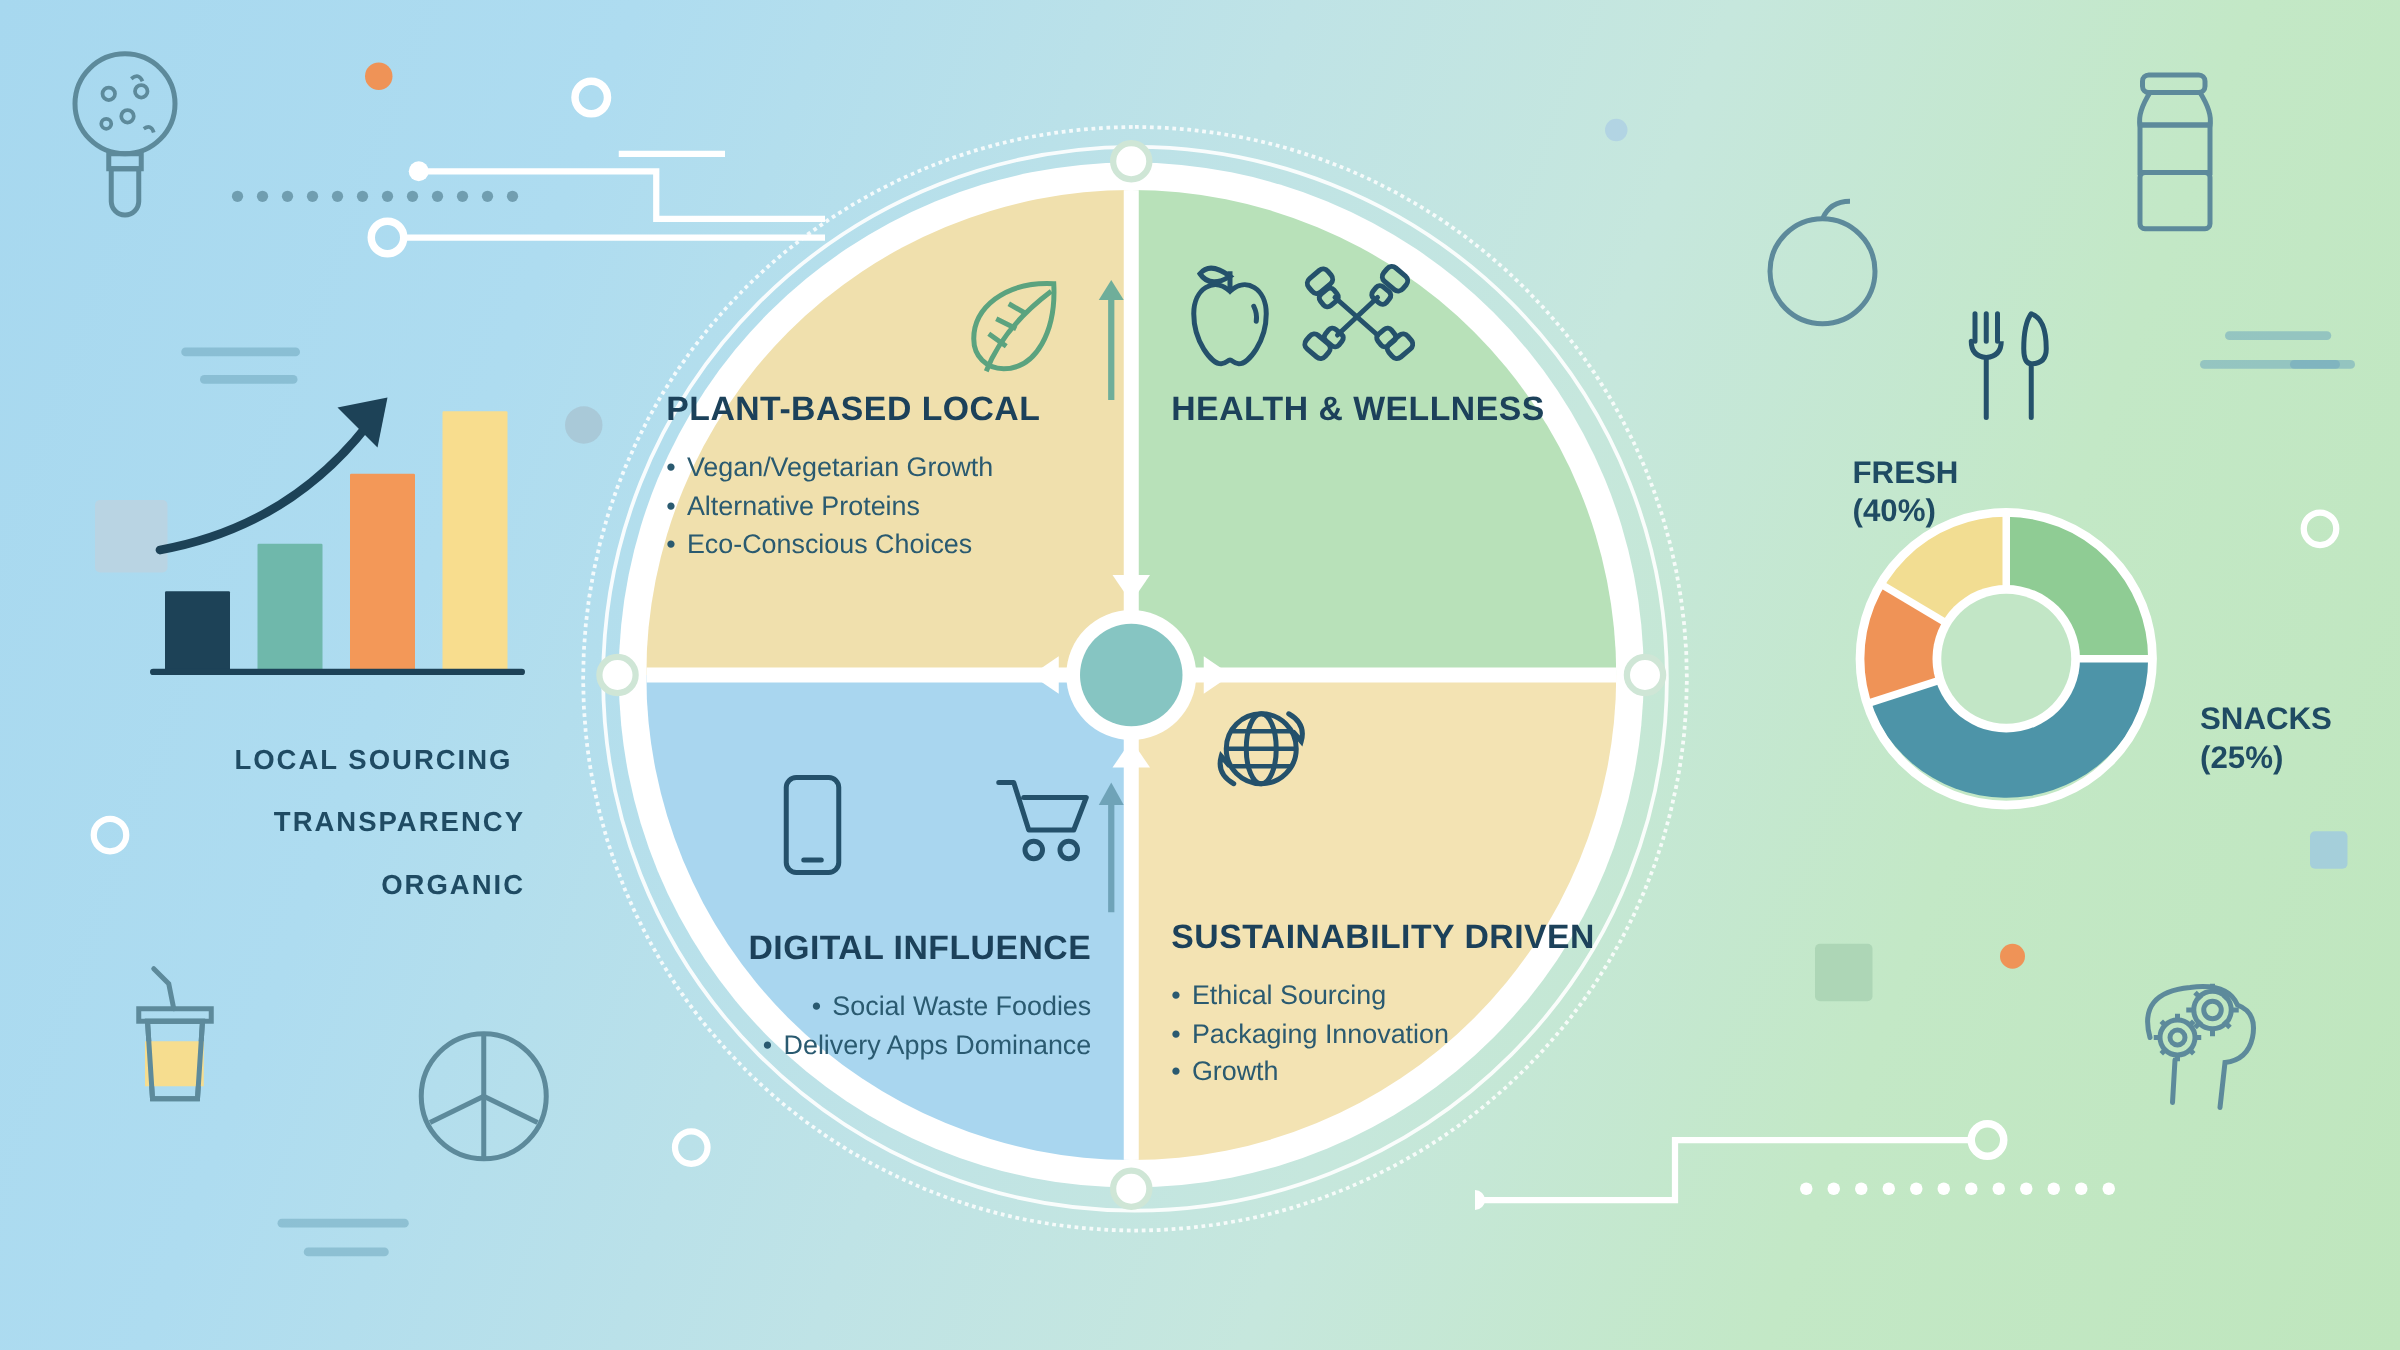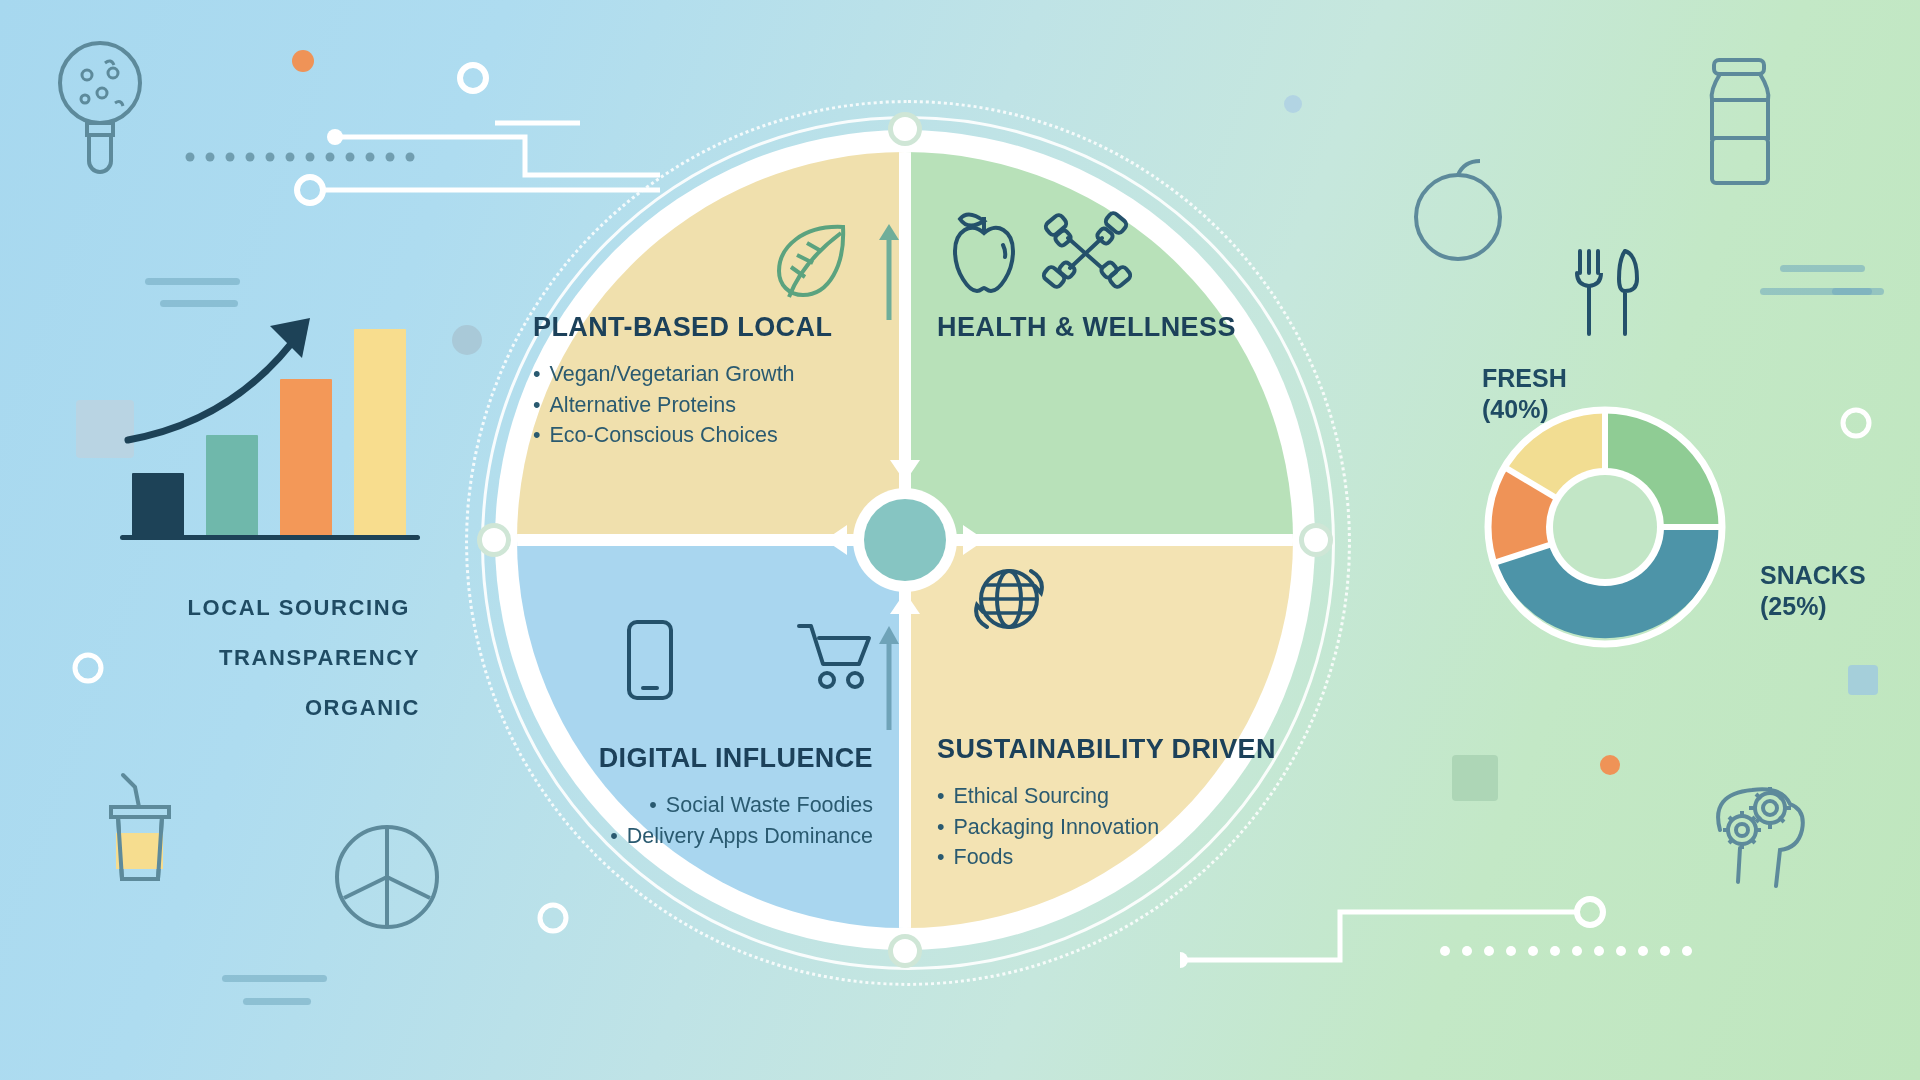--- a/index.html
+++ b/index.html
@@ -368,21 +368,21 @@
         <li>Social Waste Foodies</li>
         <li>Delivery Apps Dominance</li>
       </ul>
     </div>
 
     <div class="qblock" style="left:472px;top:608px;width:340px;margin-top:26px;">
       <div class="qtitle">SUSTAINABILITY DRIVEN</div>
       <ul class="qlist">
         <li>Ethical Sourcing</li>
         <li>Packaging Innovation</li>
-        <li>Foods</li>
+        <li>Growth</li>
       </ul>
     </div>
   </div>
 
   <div id="donut">
     <svg width="246" height="246" viewBox="0 0 246 246">
 
       <path d="M123 123 L123 6 A117 117 0 0 1 240 123 Z" fill="#8fcc94"></path>
       <path d="M123 123 L240 123 A117 117 0 0 1 13.6 158.3 Z" fill="#4d94a8"></path>
       <path d="M123 123 L13.6 158.3 A117 117 0 0 1 23.4 63.7 Z" fill="#ef9357"></path>

